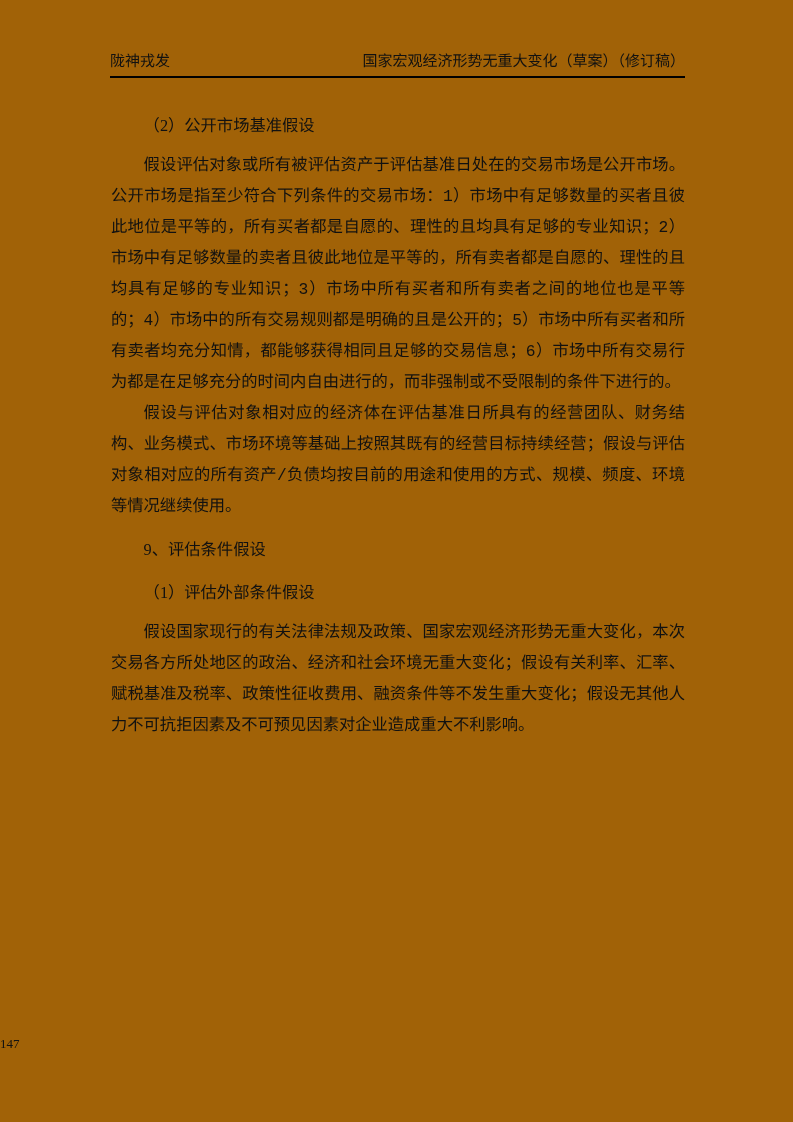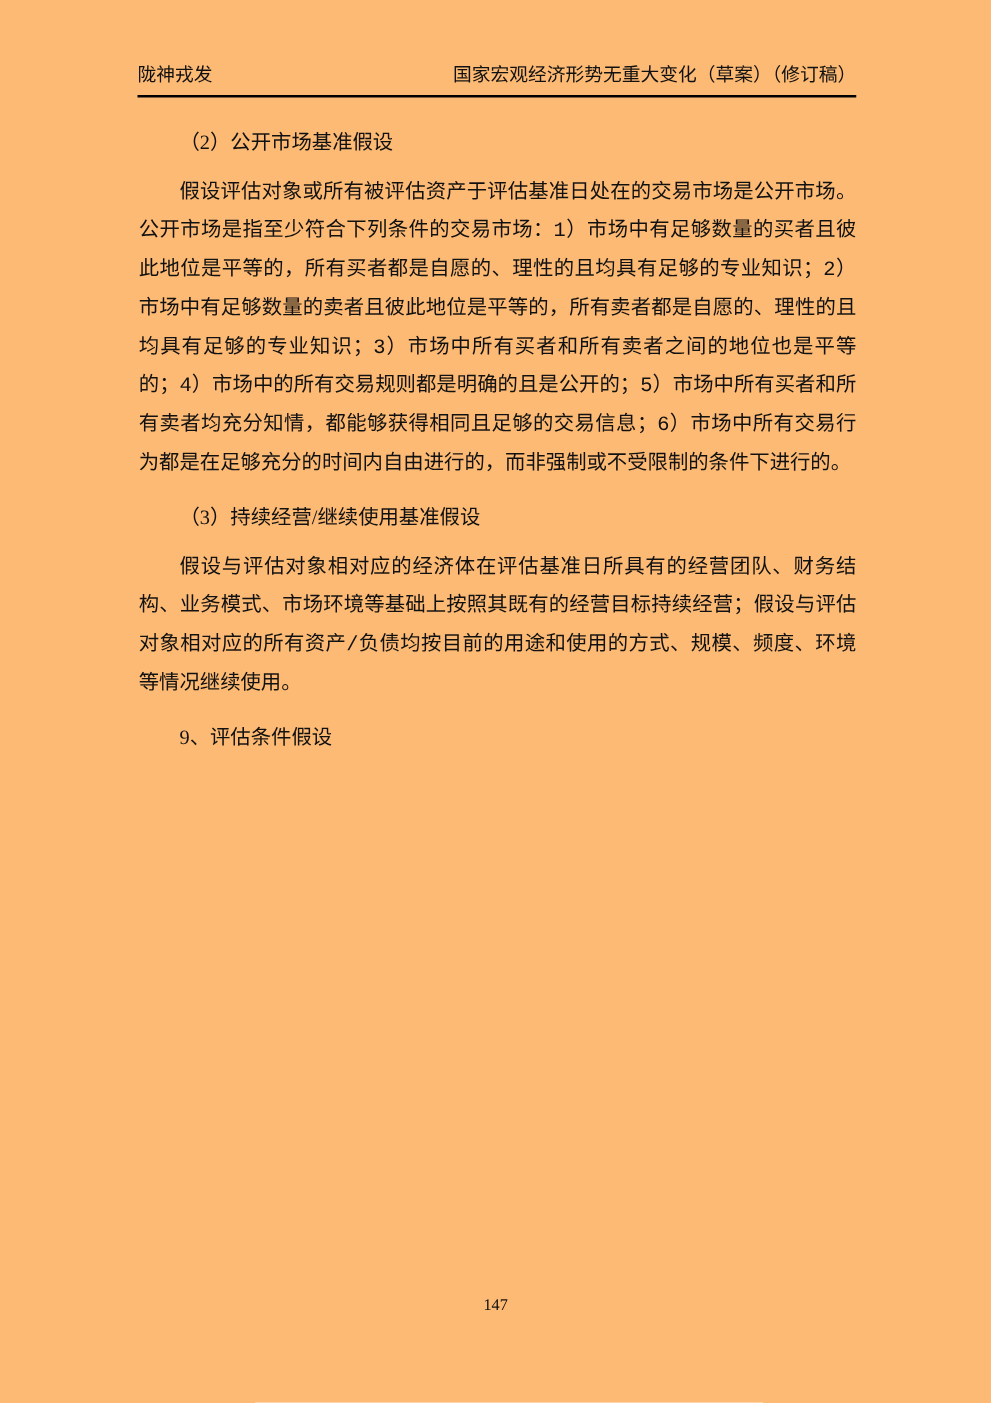--- a/index.html
+++ b/index.html
@@ -8,21 +8,21 @@
     width: 793px;
     height: 1122px;
     font-family: "Liberation Serif", "DejaVu Serif", serif;
     color: #111111;
     position: relative;
     overflow: hidden;
   }
   .page {
     position: absolute;
     inset: 0;
-    background: #fdba74;
+    background: #a16207;
   }
   .page-header {
     position: absolute;
     left: 110px;
     right: 108px;
     top: 50px;
     display: flex;
     justify-content: space-between;
     align-items: flex-end;
     font-size: 15px;
@@ -38,51 +38,52 @@
     width: 574px;
     font-size: 16.3px;
     line-height: 31px;
     text-align: justify;
     text-justify: inter-ideograph;
   }
   .doc-heading {
     text-indent: 2em;
     margin: 12px 0 9px 0;
   }
-  .doc-heading:first-child { margin-top: 4px; }
+  .doc-heading:first-child { margin-top: 16px; }
   .doc-paragraph {
     text-indent: 2em;
     margin: 0;
     font-family: Liberation Mono, monospace;
   }
   .page-footer {
     position: absolute;
     left: 0;
     right: 0;
     top: 1036px;
-    text-align: center;
+    text-align: left;
     font-size: 13px;
     color: #111111;
   }
 </style>
 </head>
 <body>
 
 <div class="page">
 
   <header class="page-header">
     <span>陇神戎发</span>
     <span>国家宏观经济形势无重大变化（草案）（修订稿）</span>
   </header>
 
   <main class="content" id="content">
       <p class="doc-heading">（2）公开市场基准假设</p>
       <p class="doc-paragraph">假设评估对象或所有被评估资产于评估基准日处在的交易市场是公开市场。公开市场是指至少符合下列条件的交易市场：1）市场中有足够数量的买者且彼此地位是平等的，所有买者都是自愿的、理性的且均具有足够的专业知识；2）市场中有足够数量的卖者且彼此地位是平等的，所有卖者都是自愿的、理性的且均具有足够的专业知识；3）市场中所有买者和所有卖者之间的地位也是平等的；4）市场中的所有交易规则都是明确的且是公开的；5）市场中所有买者和所有卖者均充分知情，都能够获得相同且足够的交易信息；6）市场中所有交易行为都是在足够充分的时间内自由进行的，而非强制或不受限制的条件下进行的。</p>
-      <p class="doc-heading">（3）持续经营/继续使用基准假设</p>
       <p class="doc-paragraph">假设与评估对象相对应的经济体在评估基准日所具有的经营团队、财务结构、业务模式、市场环境等基础上按照其既有的经营目标持续经营；假设与评估对象相对应的所有资产/负债均按目前的用途和使用的方式、规模、频度、环境等情况继续使用。</p>
       <p class="doc-heading">9、评估条件假设</p>
+      <p class="doc-heading">（1）评估外部条件假设</p>
+      <p class="doc-paragraph">假设国家现行的有关法律法规及政策、国家宏观经济形势无重大变化，本次交易各方所处地区的政治、经济和社会环境无重大变化；假设有关利率、汇率、赋税基准及税率、政策性征收费用、融资条件等不发生重大变化；假设无其他人力不可抗拒因素及不可预见因素对企业造成重大不利影响。</p>
     </main>
 
   <footer class="page-footer">
     <span>147</span>
   </footer>
 
 </div>
 
 </body></html>

